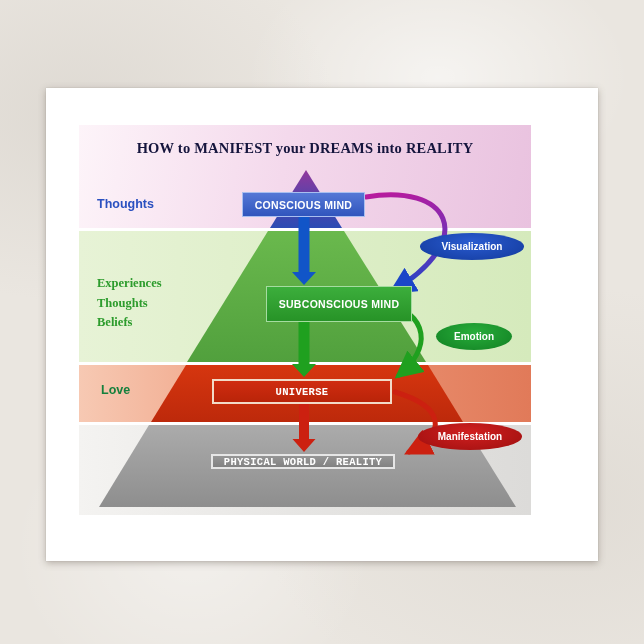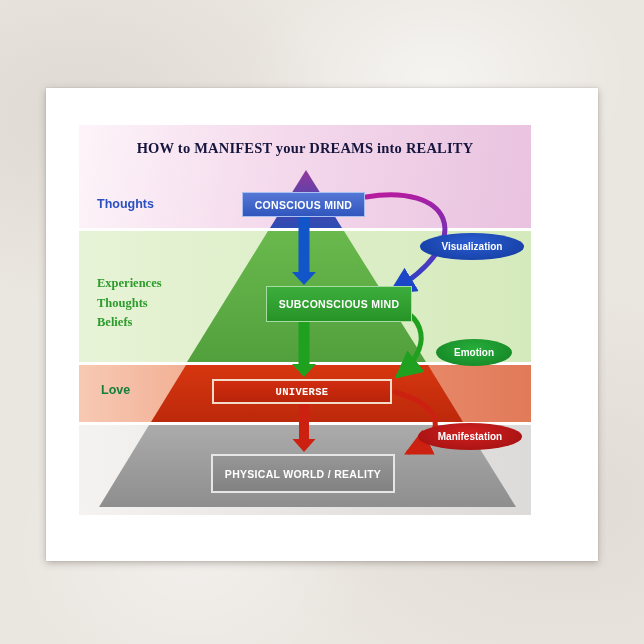--- a/index.html
+++ b/index.html
@@ -41,29 +41,29 @@
   .mind-labels  { left:18px; top:149px; color:#2d9c2d; line-height:19.5px;font-family:Liberation Serif, serif; }
   .lbl-love     { left:22px; top:258px; color:#15803d; }
 
   .pbox {
     position:absolute; z-index:3; display:flex; align-items:center; justify-content:center;
     color:#ffffff; font-weight:bold; font-size:10.5px; letter-spacing:.3px; text-align:center;
   }
   .box-conscious    { left:163px; top:67px;  width:123px; height:25px; background:linear-gradient(180deg,#5578d6,#3055bd); border:1px solid #a9bff0; }
   .box-subconscious { left:152px; top:161px; width:146px; height:36px; background:linear-gradient(180deg,#3cae3c,#279327); border:1px solid #a5dca0;margin-left:35px; }
   .box-universe     { left:133px; top:254px; width:180px; height:25px; background:linear-gradient(180deg,#d02c10,#b92409); border:2px solid #f2dbc8;font-family:Liberation Mono, monospace; }
-  .box-physical     { left:132px; top:329px; width:184px; height:39px; background:linear-gradient(180deg,#969696,#828282); border:2px solid #e6e6e6; }
+  .box-physical     { left:132px; top:329px; width:184px; height:15px; background:linear-gradient(180deg,#969696,#828282); border:2px solid #e6e6e6;font-family:Liberation Mono, monospace; }
 
   .bubble {
     position:absolute; z-index:4; border-radius:50%;
     display:flex; align-items:center; justify-content:center;
     color:#ffffff; font-weight:bold; font-size:10px;
   }
   .bub-visualization { left:341px; top:108px; width:104px; height:27px; background:radial-gradient(ellipse at 50% 35%,#2a5cd0,#12399c); }
-  .bub-emotion       { left:357px; top:198px; width:76px;  height:27px; background:radial-gradient(ellipse at 50% 35%,#27ad3a,#128023);margin-top:16px; }
+  .bub-emotion       { left:357px; top:198px; width:76px;  height:27px; background:radial-gradient(ellipse at 50% 35%,#27ad3a,#128023); }
   .bub-manifestation { left:339px; top:298px; width:104px; height:27px; background:radial-gradient(ellipse at 50% 35%,#d02020,#9e0f0f);text-align:right; }
 </style>
 </head>
 <body>
 
 <div class="postcard">
   <div class="diagram">
 
     <div class="band band-thoughts"></div>
     <div class="band band-mind"></div>

